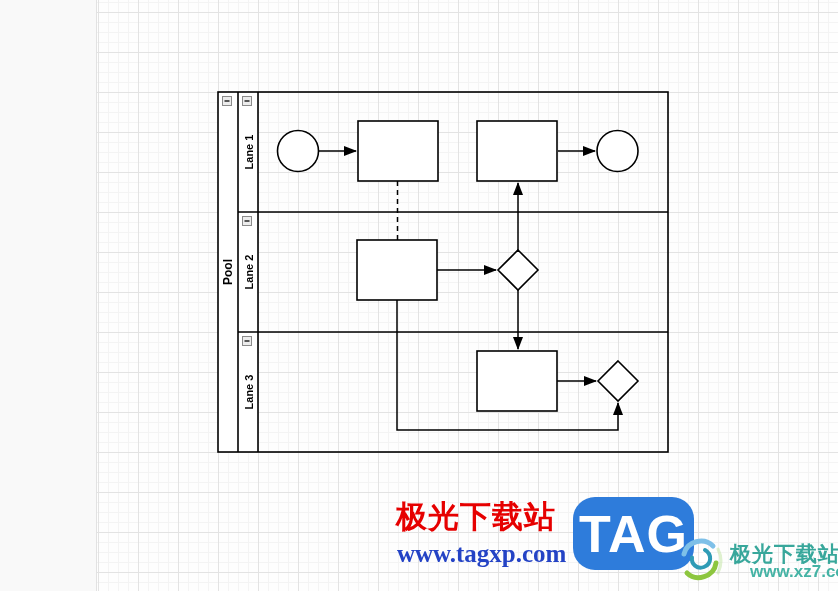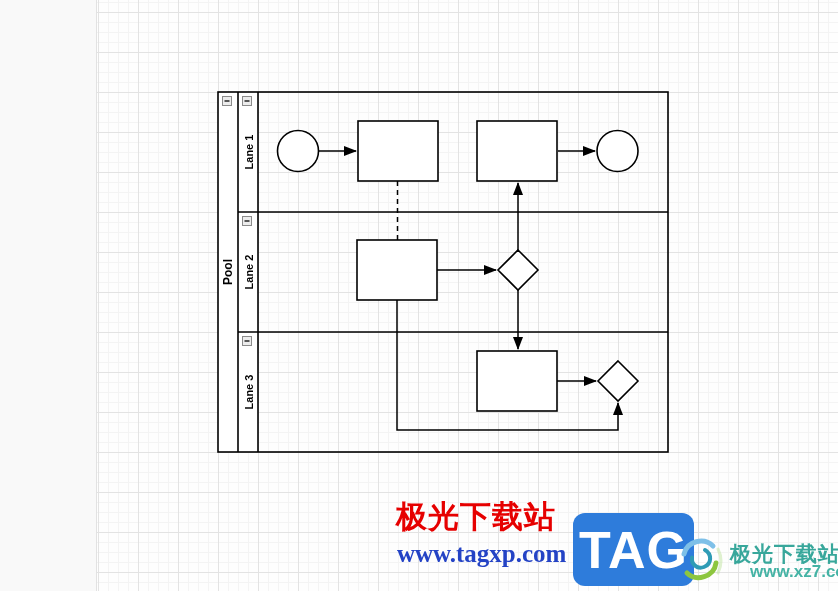--- a/index.html
+++ b/index.html
@@ -21,22 +21,22 @@
     background-position:0 12px,1px 0,0 2px,1px 0;
     border-left:1px solid #e2e2e2;
   }
   .offpage{position:absolute;left:0;top:0;width:96px;height:591px;background:#f9f9f9;}
   svg.diagram{position:absolute;left:0;top:0;}
   
   .wm{position:absolute;white-space:nowrap;}
   .wm-title{left:396px;top:496px;font-size:31px;font-weight:bold;color:#e60000;letter-spacing:1px;}
   .wm-url{left:397px;top:540px;font-size:25px;font-weight:bold;color:#2443c5;font-family:"Liberation Serif", serif;}
   .tag-badge{
-    left:573px;top:497px;width:121px;height:73px;background:#2e7cdb;border-radius:12px;
-    display:flex;align-items:center;justify-content:center;margin-top:16px;
+    left:573px;top:497px;width:121px;height:73px;background:#2e7cdb;border-radius:22px;
+    display:flex;align-items:center;justify-content:center;
   }
   .tag-badge span{color:#ffffff;font-size:52px;font-weight:bold;letter-spacing:1px;}
   .wm-site{left:724px;top:540px;font-size:21px;font-weight:bold;color:#38a79b;letter-spacing:1px;margin-left:6px;}
   .wm-url2{left:750px;top:562px;font-size:17px;font-weight:bold;color:#45b3a5;}
   .aurora{position:absolute;left:674px;top:533px;width:52px;height:52px;}
   
   .shape{fill:#ffffff;stroke:#000000;stroke-width:1.6;}
   .frame{fill:none;stroke:#000000;stroke-width:1.6;}
   .conn{fill:none;stroke:#000000;stroke-width:1.5;}
   .conn.dashed{stroke-dasharray:5 4;}

